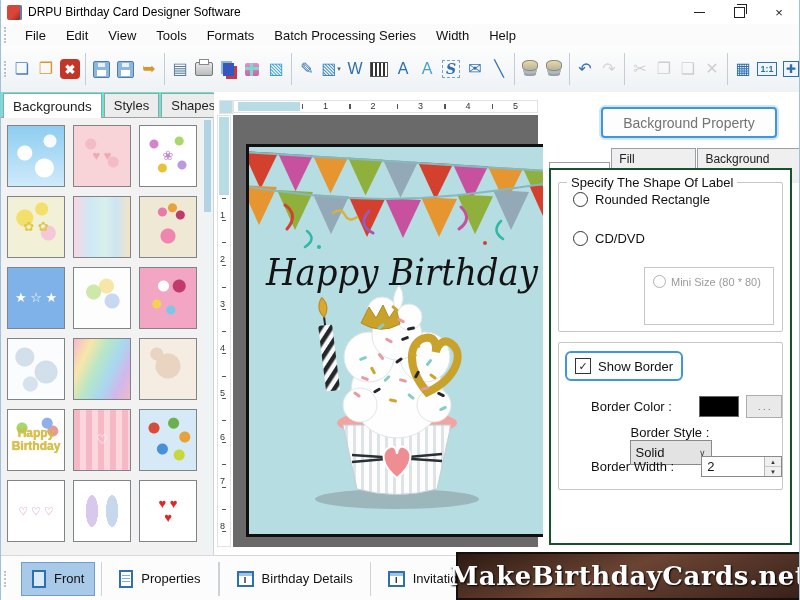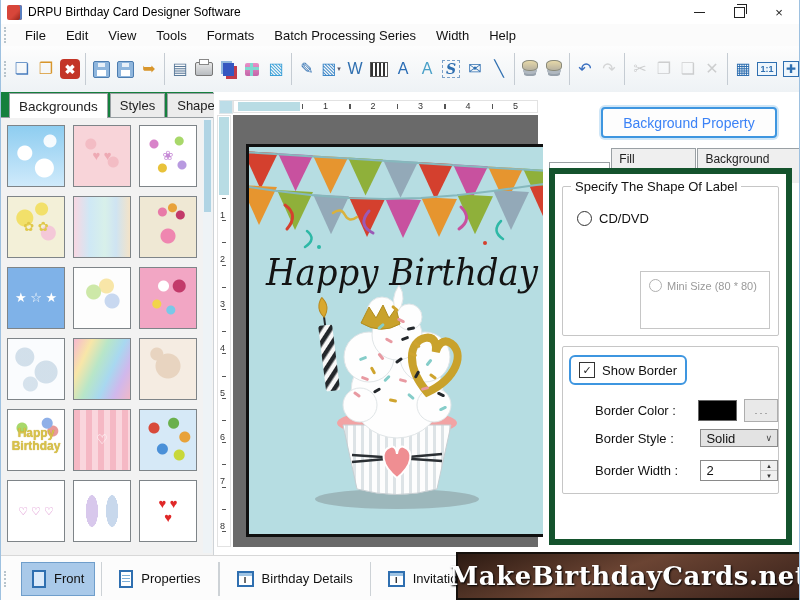--- a/index.html
+++ b/index.html
@@ -39,21 +39,21 @@
   .i-gift{width:14px;height:13px;background:linear-gradient(#e890c8,#c465a8);position:relative;border-radius:2px;}
   .i-gift::before{content:"";position:absolute;left:5px;top:0;width:3px;height:100%;background:#7fd8d0;}
   .i-gift::after{content:"";position:absolute;left:0;top:4px;width:100%;height:3px;background:#7fd8d0;}
   .i-barcode{width:16px;height:13px;border:1px solid #555;background:repeating-linear-gradient(90deg,#333 0 2px,#fff 2px 4px);}
   .i-db{width:14px;height:9px;background:linear-gradient(#e6d8a8,#b8b2a0);border:1px solid #8a8a7a;border-radius:7px/4px;box-shadow:0 4px 0 -1px #b0b8c0,0 7px 0 -2px #98a2ac;margin-bottom:7px;}
   .i-dash{border:1px dashed #7aa0c8;padding:0 3px;font-family:"DejaVu Serif",serif;font-style:italic;font-weight:bold;color:#2f6fb0;font-size:14px;}
   .i-11{font-size:9px;font-weight:bold;color:#2f6fb0;border:1px solid #2f6fb0;padding:1px 2px;background:#eef6fc;}
   .i-box{font-size:12px;color:#2f6fb0;border:1px solid #2f6fb0;padding:0 2px;background:#eef6fc;}
   
   .left-panel{position:absolute;left:0;top:92px;width:213px;height:463px;background:#f2f2f2;border-right:1px solid #cfd4d8;box-sizing:border-box;}
-  .side-tabs{display:flex;height:25px;background:#15803d;border-bottom:1px solid #9aa0a4;align-items:flex-end;padding-left:6px;}
+  .side-tabs{display:flex;height:25px;background:#5eead4;border-bottom:1px solid #9aa0a4;align-items:flex-end;}
   .side-tab{padding:4px 9px 4px 9px;font-size:13px;border:1px solid #9aa0a4;border-bottom:none;background:#ececec;margin-left:2px;color:#222;}
   .side-tab.active{background:#fff;font-size:13.5px;position:relative;top:1px;padding-top:5px;}
   .thumb-grid{position:absolute;left:4px;top:31px;right:14px;bottom:4px;display:grid;grid-template-columns:repeat(3,1fr);grid-auto-rows:62px;gap:9px 8px;padding:2px;}
   .thumb{border:1px solid #7e8488;background:#fff;display:flex;align-items:center;justify-content:center;overflow:hidden;box-sizing:border-box;}
   .thumb .tg{font-size:13px;line-height:1.1;text-align:center;white-space:pre-wrap;}
   .t-clouds{background:radial-gradient(circle at 30% 45%,#fff 7px,rgba(255,255,255,0) 8px),radial-gradient(circle at 65% 70%,#fff 9px,rgba(255,255,255,0) 10px),radial-gradient(circle at 75% 25%,rgba(255,255,255,.9) 6px,rgba(255,255,255,0) 7px),linear-gradient(#8ecdf0,#cfeafb);}
   .t-pinkhearts{background:radial-gradient(circle at 30% 30%,#f3bcc4 5px,rgba(0,0,0,0) 6px),radial-gradient(circle at 70% 60%,#f3bcc4 5px,rgba(0,0,0,0) 6px),#f8d4d9;}
   .t-butterflies{background:radial-gradient(circle at 25% 30%,#d883c9 4px,rgba(0,0,0,0) 5px),radial-gradient(circle at 70% 25%,#a8d86a 4px,rgba(0,0,0,0) 5px),radial-gradient(circle at 40% 70%,#e8c23a 4px,rgba(0,0,0,0) 5px),radial-gradient(circle at 75% 65%,#b89ae0 4px,rgba(0,0,0,0) 5px),#fff;}
   .t-daisies{background:radial-gradient(circle at 30% 35%,#f2e06a 8px,rgba(0,0,0,0) 9px),radial-gradient(circle at 72% 60%,#f4c8d8 7px,rgba(0,0,0,0) 8px),radial-gradient(circle at 60% 20%,#f2e06a 6px,rgba(0,0,0,0) 7px),#f3f0d8;}
   .t-winter{background:linear-gradient(90deg,#f8d7e2,#cfe8f5 28%,#d8f0ea 55%,#cfe4f2 75%,#f3e3c8);}
@@ -83,25 +83,25 @@
   .v-ruler{position:absolute;left:3px;top:23px;width:14px;bottom:8px;background:#fff;border:1px solid #e2e2e2;box-sizing:border-box;}
   .v-blue{position:absolute;left:1px;top:1px;right:1px;height:78px;background:#b8dce4;}
   .v-ticks{position:absolute;top:82px;bottom:2px;left:4px;right:4px;
     background:repeating-linear-gradient(#555 0 1px,rgba(0,0,0,0) 1px 22.2px);}
   .v-num{position:absolute;left:2px;font-size:9px;color:#333;background:#fff;line-height:9px;}
   .workspace{position:absolute;left:19px;top:23px;right:5px;bottom:8px;background:#6a6a6a;}
   .card{position:absolute;left:13px;top:29px;width:306px;height:387px;border:3px solid #101010;background:#b6dde2;box-sizing:content-box;}
   .card svg{display:block;}
   
   .right-panel{position:absolute;left:542px;top:92px;width:258px;height:463px;background:#fff;}
-  .bg-prop-btn{position:absolute;left:58px;top:15px;width:172px;height:27px;background:#fdfdfd;border:2px solid #3e96e0;border-radius:4px;box-shadow:0 0 0 2px #cfe6f7;display:flex;align-items:center;justify-content:center;font-size:14px;color:#3b82f6;}
+  .bg-prop-btn{position:absolute;left:58px;top:15px;width:172px;height:27px;background:#fdfdfd;border:2px solid #3e96e0;border-radius:4px;box-shadow:0 0 0 2px #cfe6f7;display:flex;align-items:center;justify-content:center;font-size:14px;color:#737373;}
   .prop-tabs{position:absolute;left:6px;top:56px;display:flex;align-items:flex-end;}
   .prop-tab{font-size:12px;padding:3px 7px;border:1px solid #9aa0a4;border-bottom:none;background:#efefef;margin-right:1px;color:#222;}
   .prop-tab.active{background:#fff;position:relative;top:1px;padding-bottom:4px;}
-  .prop-content{position:absolute;left:6px;top:76px;right:9px;bottom:10px;border:6px solid #14532d;background:#fff;}
+  .prop-content{position:absolute;left:6px;top:76px;right:9px;bottom:10px;border:2px solid #14532d;background:#fff;}
   .groupbox{position:absolute;left:7px;right:7px;border:1px solid #c6c6c6;border-radius:2px;}
   .gb-shape{top:12px;height:148px;}
   .gb-border{top:172px;height:146px;}
   .gb-legend{position:absolute;top:-8px;left:8px;background:#fff;padding:0 4px;font-size:13px;color:#111;}
   .radio-row{display:flex;align-items:center;margin:9px 0 0 14px;}
   .radio{width:13px;height:13px;border:1px solid #333;border-radius:50%;background:#fff;margin-right:7px;position:relative;flex:0 0 auto;}
   .radio.sel::after{content:"";position:absolute;left:3px;top:3px;width:5px;height:5px;background:#000;border-radius:50%;}
   .radio.dis{border-color:#b0b0b0;}
   .radio-label{font-size:13px;color:#111;}
   .radio-row.dis .radio-label{color:#9a9a9a;}
@@ -110,21 +110,21 @@
   .cd-box .radio-row{margin:7px 0 0 8px;}
   .cd-box .radio{width:11px;height:11px;margin-right:5px;}
   .cd-box .radio-label{font-size:11px;}
   .show-border-wrap{position:absolute;left:6px;top:8px;width:114px;height:26px;border:2px solid #3e96e0;border-radius:6px;display:flex;align-items:center;}
   .checkbox{width:14px;height:14px;border:1px solid #333;background:#fff;margin:0 7px 0 8px;display:flex;align-items:center;justify-content:center;font-size:11px;color:#222;line-height:1;}
   .cb-label{font-size:13px;}
   .ctl-row{position:absolute;left:0;right:0;display:flex;align-items:center;}
   .ctl-label{width:112px;text-align:left;margin-left:32px;font-size:13px;color:#111;}
   .color-swatch{width:40px;height:19px;background:#000;border:1px solid #666;}
   .browse-btn{width:35px;height:21px;margin-left:7px;background:#e9e9e9;border:1px solid #adadad;font-size:9px;color:#555;display:flex;align-items:center;justify-content:center;}
-  .dropdown{width:82px;height:18px;background:#e3e3e3;border:1px solid #8a8a8a;display:flex;align-items:center;font-size:13px;padding-left:5px;box-sizing:border-box;position:relative;}
+  .dropdown{width:82px;height:25px;background:#e3e3e3;border:1px solid #8a8a8a;display:flex;align-items:center;font-size:13px;padding-left:5px;box-sizing:border-box;position:relative;}
   .dropdown .chev{position:absolute;right:5px;font-size:9px;color:#444;}
   .spinbox{width:82px;height:21px;background:#fff;border:1px solid #8a8a8a;display:flex;align-items:center;font-size:13px;box-sizing:border-box;position:relative;padding-left:5px;}
   .spin-btns{position:absolute;right:0;top:0;bottom:0;width:16px;border-left:1px solid #b8b8b8;display:flex;flex-direction:column;}
   .spin-btns span{flex:1;display:flex;align-items:center;justify-content:center;font-size:6px;color:#333;background:#f0f0f0;}
   .spin-btns span:first-child{border-bottom:1px solid #c8c8c8;}
   
   .bottombar{position:absolute;left:0;top:555px;width:100%;height:45px;background:#fcfcfc;border-top:1px solid #d8d8d8;display:flex;align-items:center;}
   .bottom-tabs{display:flex;align-items:center;height:100%;}
   .btab{display:flex;align-items:center;padding:7px 10px;margin:0 6px;font-size:13px;color:#111;border:1px solid rgba(0,0,0,0);}
   .btab.active{background:#a9c9e9;border:1px solid #6f9ecb;}
@@ -465,20 +465,24 @@
     <div class="bg-prop-btn">Background Property</div>
     <div class="prop-tabs">
         <div class="prop-tab active">Property</div>
         <div class="prop-tab">Fill Background</div>
         <div class="prop-tab">Background Effects</div>
       </div>
     <div class="prop-content">
       <div class="groupbox gb-shape">
         <span class="gb-legend">Specify The Shape Of Label</span>
         <div class="shape-options">
+            <div class="radio-row">
+              <span class="radio"></span>
+              <span class="radio-label">Rounded Rectangle</span>
+            </div>
             <div class="radio-row row-cd">
               <span class="radio"></span>
               <span class="radio-label">CD/DVD</span>
             </div>
           </div>
         <div class="cd-box">
             <div class="radio-row dis">
               <span class="radio dis"></span>
               <span class="radio-label">Mini Size (80 * 80)</span>
             </div>
@@ -487,21 +491,21 @@
       <div class="groupbox gb-border">
         <div class="show-border-wrap">
           <span class="checkbox">✓</span>
           <span class="cb-label">Show Border</span>
         </div>
         <div class="ctl-row" style="top:52px;">
           <span class="ctl-label">Border Color :</span>
           <span class="color-swatch"></span>
           <span class="browse-btn">. . .</span>
         </div>
-        <div class="ctl-row" style="top:82px;">
+        <div class="ctl-row" style="top:82px;flex-direction:column;">
           <span class="ctl-label">Border Style :</span>
           <span class="dropdown">
             <span>Solid</span>
             <span class="chev">∨</span>
           </span>
         </div>
         <div class="ctl-row" style="top:113px;">
           <span class="ctl-label">Border Width :</span>
           <span class="spinbox">
             <span>2</span>

